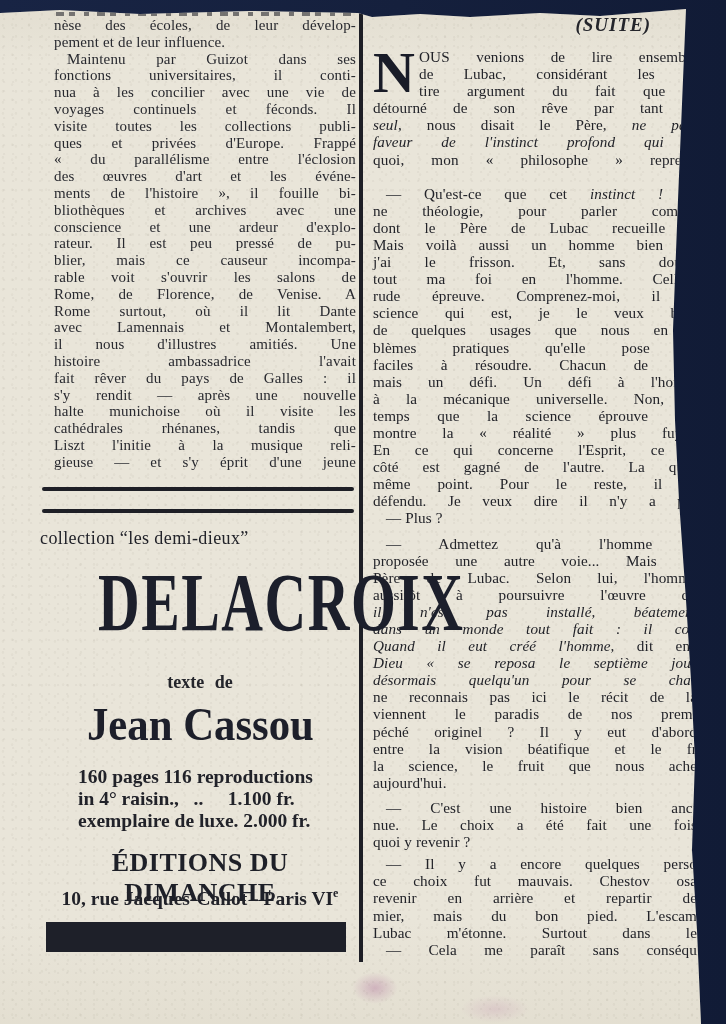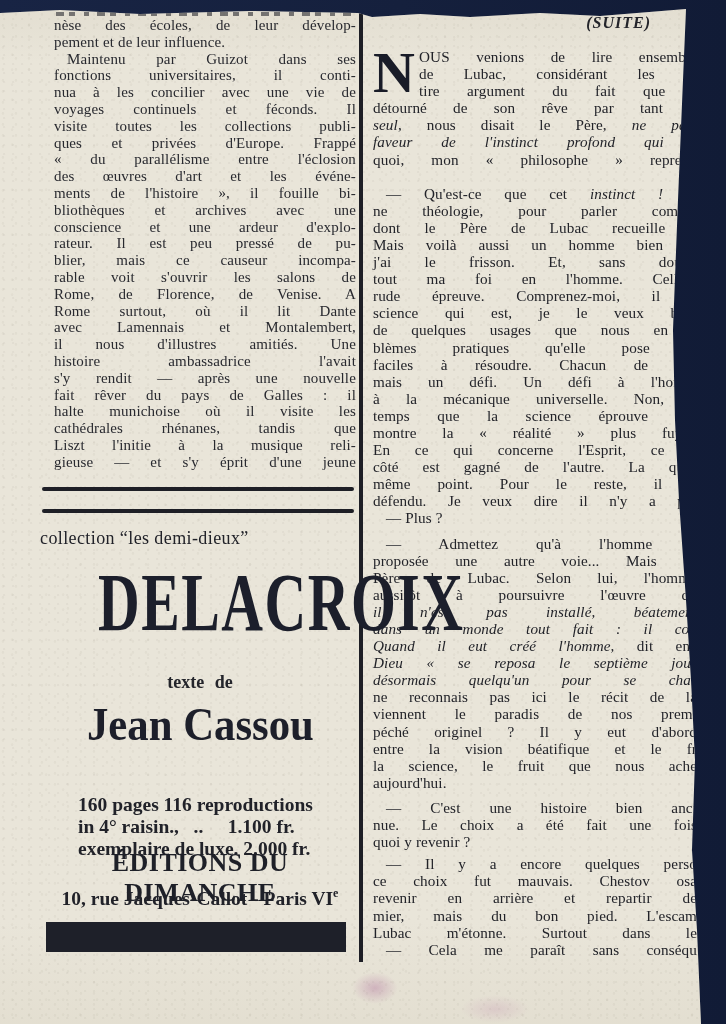--- a/index.html
+++ b/index.html
@@ -41,21 +41,21 @@
     position:absolute;left:373px;top:48px;width:324px;
     font-size:15.2px;line-height:17.1px;letter-spacing:.1px;
     text-align:justify;color:#222329;
   }
   .line{text-align:justify;text-align-last:justify;white-space:nowrap;overflow:visible;}
   .line.end{text-align-last:left;}
   .line.ind{text-indent:13px;}
   .it{font-style:italic;font-family:Liberation Serif, serif;}
   .suite{
     position:absolute;left:373px;top:14px;width:278px;text-align:right;
-    font-size:16px;font-weight:bold;font-style:italic;letter-spacing:1px;color:#24252b;
+    font-size:19px;font-weight:bold;font-style:italic;letter-spacing:1px;color:#24252b;
   }
   .dropcap{
     float:left;width:40px;height:49px;margin:2px 6px 0 0;
     font-size:58px;line-height:46px;font-weight:bold;color:#191c28;text-align:left;
   }
   
   .colrule{position:absolute;left:359px;top:12px;width:4px;height:950px;background:#1d1e25;}
   
   .rule{position:absolute;left:42px;width:312px;height:4px;background:#1e1f26;border-radius:2px;}
   .rule.r1{top:487px;}
@@ -63,21 +63,21 @@
   .ad-collection{position:absolute;left:40px;top:528px;width:320px;text-align:left;
     font-size:18px;font-weight:normal;letter-spacing:.4px;color:#212229;}
   .ad-title{position:absolute;left:40px;top:566px;width:320px;text-align:center;
     font-size:76px;line-height:72px;font-weight:bold;color:#1c1f2b;}
   .ad-title span{display:inline-block;transform:scale(.76,1.08);transform-origin:center;letter-spacing:2px;}
   .ad-texte{position:absolute;left:40px;top:672px;width:320px;text-align:center;
     font-size:18px;font-weight:bold;word-spacing:6px;color:#24252b;}
   .ad-author{position:absolute;left:40px;top:700px;width:320px;text-align:center;
     font-size:45px;line-height:48px;font-weight:bold;color:#1d1f2a;}
   .ad-author span{display:inline-block;transform:scale(.95,1.05);transform-origin:center;}
-  .ad-specs{position:absolute;left:78px;top:794px;width:280px;text-align:left;
+  .ad-specs{position:absolute;left:78px;top:766px;width:280px;text-align:left;
     font-size:19.5px;line-height:22px;font-weight:bold;color:#212229;}
   .ad-specs .sline{white-space:pre;}
   .ad-editions{position:absolute;left:40px;top:848px;width:320px;text-align:center;
     font-size:26px;font-weight:bold;letter-spacing:.5px;color:#1e2028;}
   .ad-address{position:absolute;left:40px;top:886px;width:320px;text-align:center;
     font-size:19.5px;font-weight:bold;color:#212229;}
   .ad-address sup{font-size:12px;}
   .ad-bar{position:absolute;left:46px;top:922px;width:300px;height:30px;background:#1e2029;}
   
   .stain1{position:absolute;left:352px;top:972px;width:46px;height:32px;
@@ -107,22 +107,22 @@
       <div class="line">bliothèques et archives avec une</div>
       <div class="line">conscience et une ardeur d'explo-</div>
       <div class="line">rateur. Il est peu pressé de pu-</div>
       <div class="line">blier, mais ce causeur incompa-</div>
       <div class="line">rable voit s'ouvrir les salons de</div>
       <div class="line">Rome, de Florence, de Venise. A</div>
       <div class="line">Rome surtout, où il lit Dante</div>
       <div class="line">avec Lamennais et Montalembert,</div>
       <div class="line">il nous d'illustres amitiés. Une</div>
       <div class="line">histoire ambassadrice l'avait</div>
+      <div class="line">fait rêver du pays de Galles : il</div>
       <div class="line">s'y rendit — après une nouvelle</div>
-      <div class="line">fait rêver du pays de Galles : il</div>
       <div class="line">halte munichoise où il visite les</div>
       <div class="line">cathédrales rhénanes, tandis que</div>
       <div class="line">Liszt l'initie à la musique reli-</div>
       <div class="line">gieuse — et s'y éprit d'une jeune</div>
     </div>
 
   <div class="colrule"></div>
 
   <div class="suite">(SUITE)</div>
 

